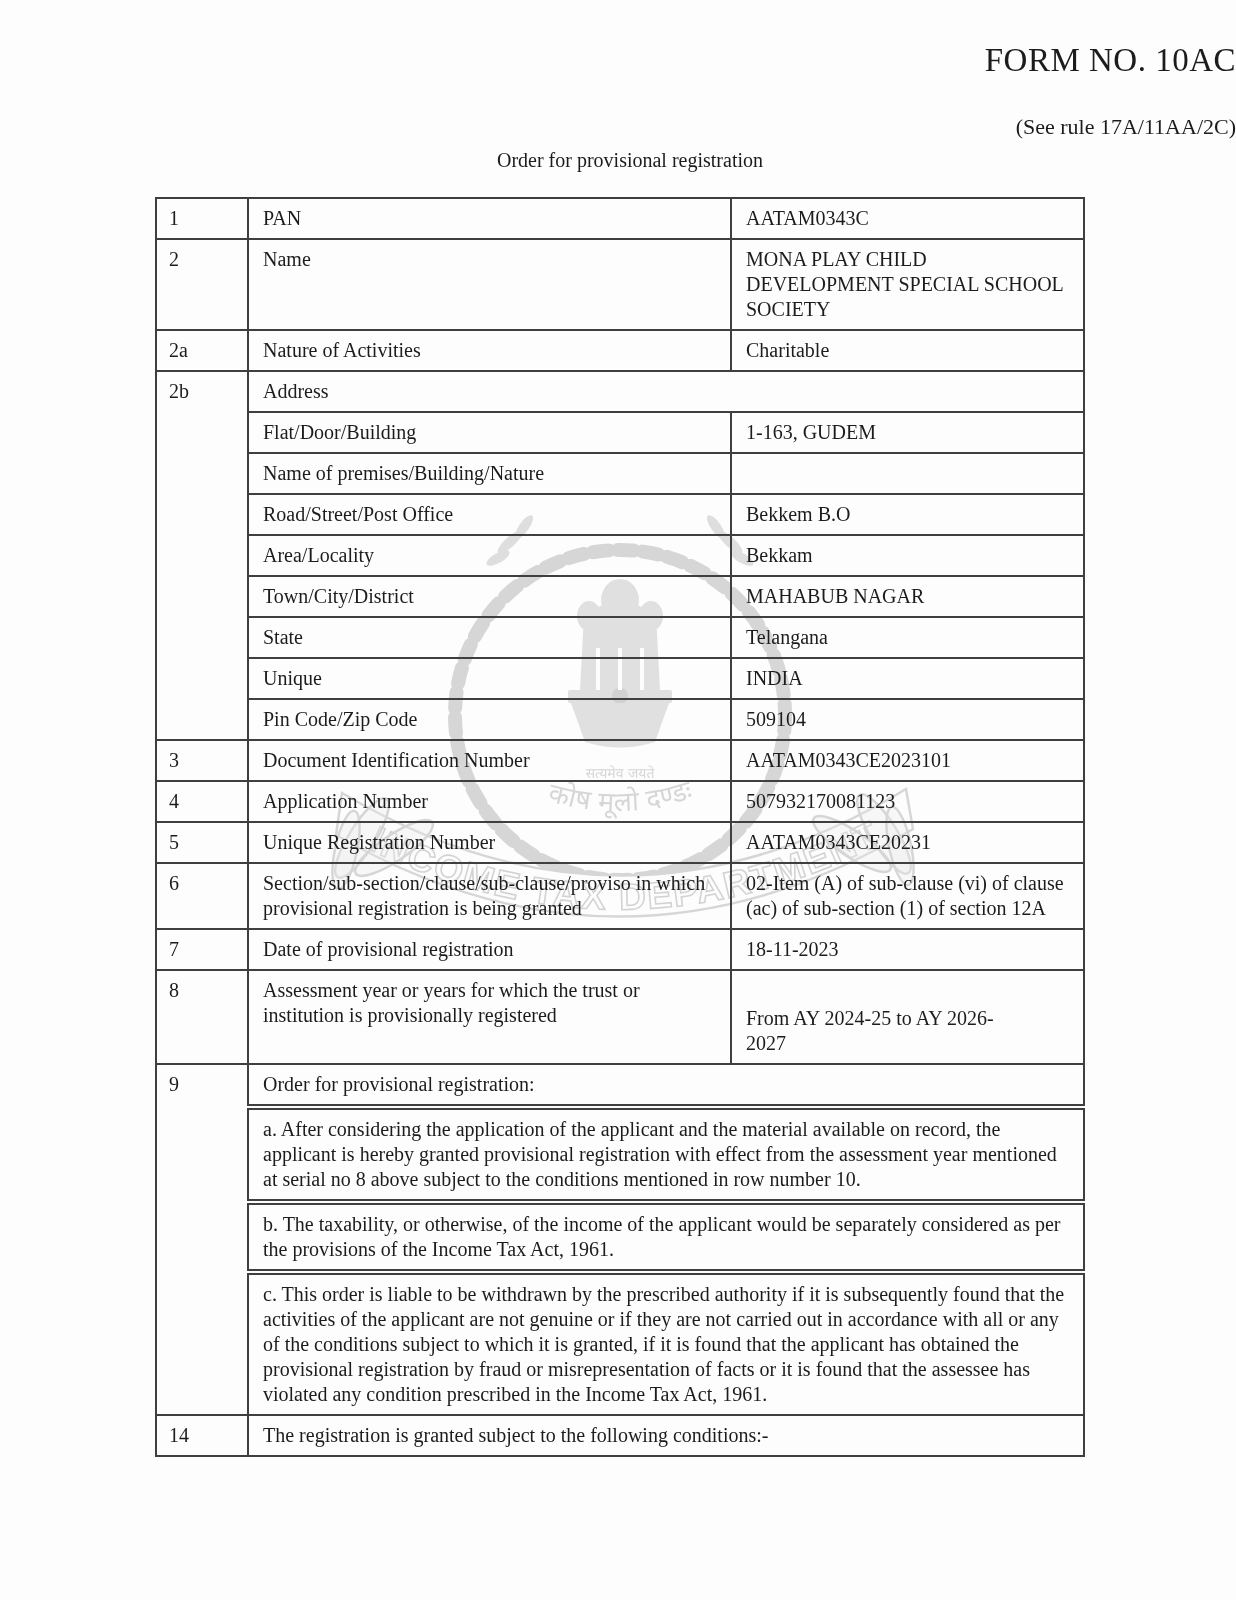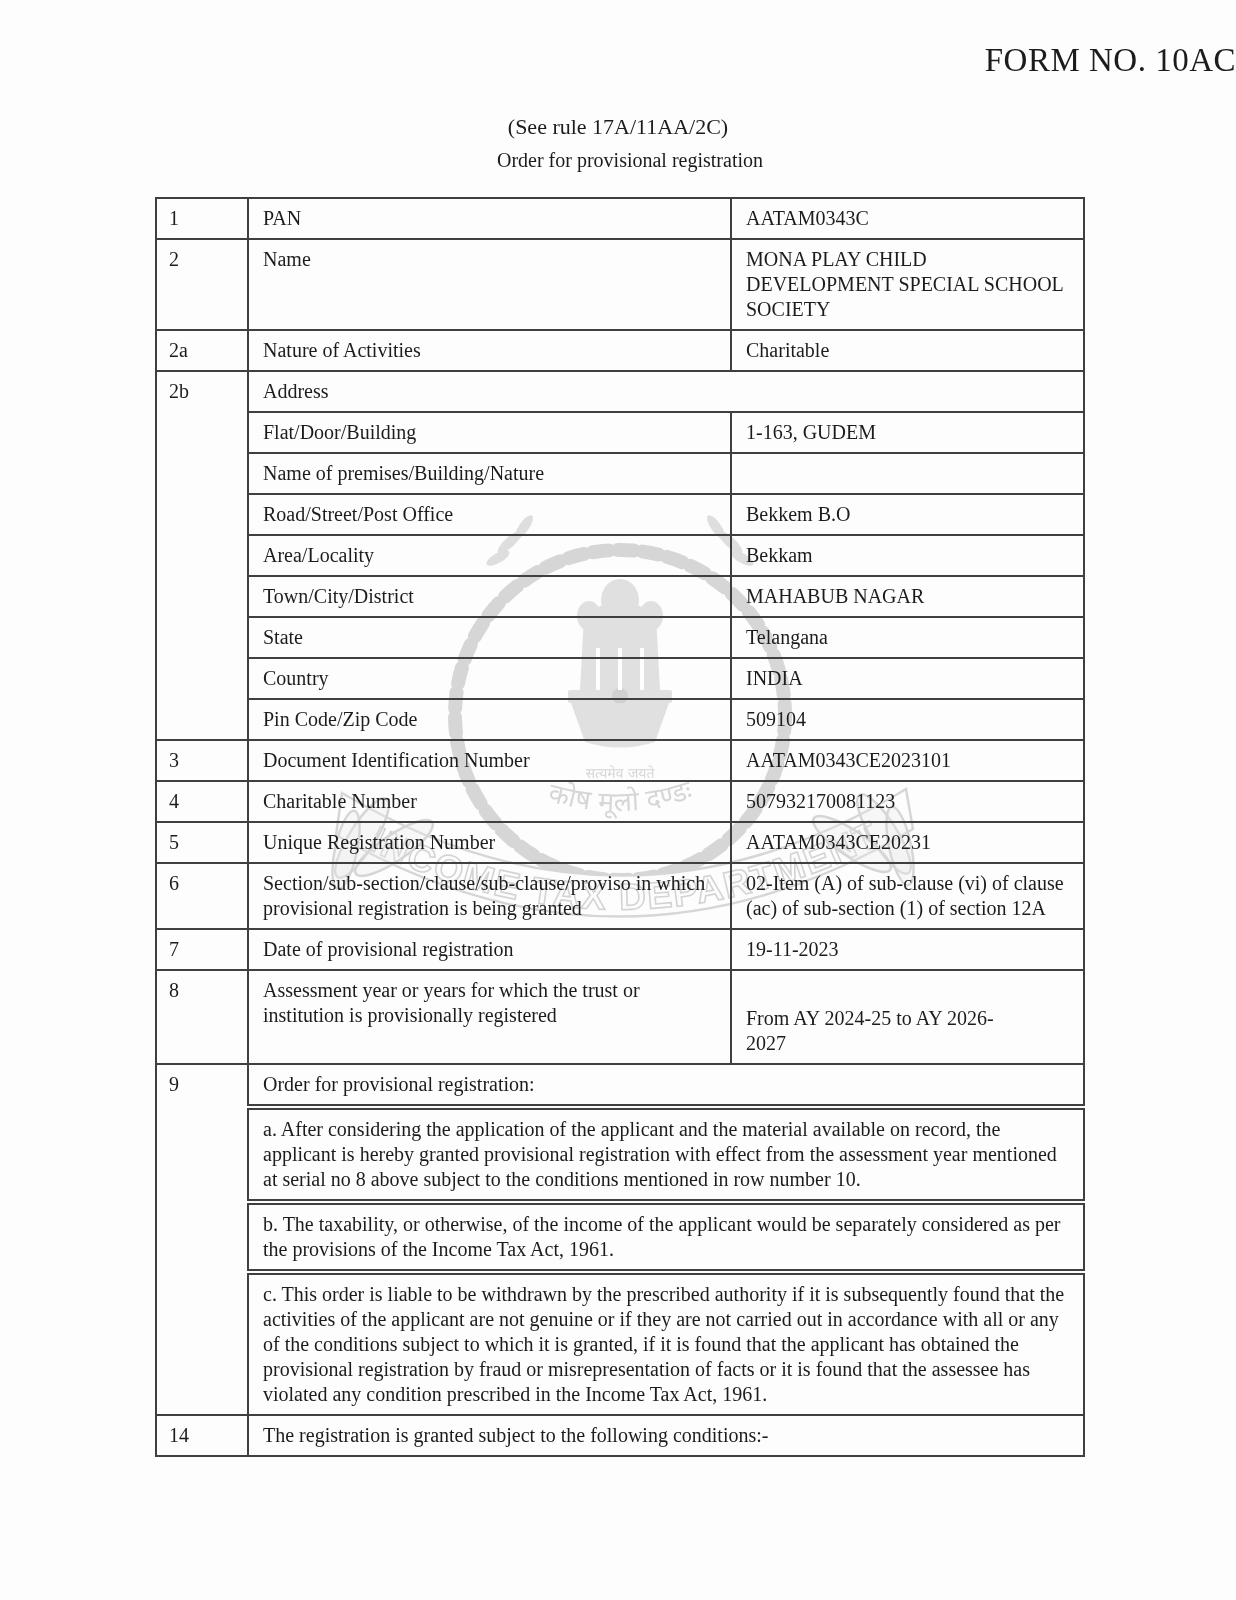--- a/index.html
+++ b/index.html
@@ -16,21 +16,21 @@
     overflow: hidden;
   }
   .title-block { position: absolute; left: 0; top: 0; width: 1236px; z-index: 2; }
   .form-title {
     position: absolute; top: 42px; left: 0; width: 100%;
     text-align: right; font-size: 33px; font-weight: normal;
     letter-spacing: 0.5px; margin: 0;
   }
   .rule-line {
     position: absolute; top: 114px; left: 0; width: 100%;
-    text-align: center; font-size: 22px;
+    text-align: right; font-size: 22px;
   }
   .order-subtitle {
     position: absolute; top: 149px; left: 12px; width: 100%;
     text-align: center; font-size: 20px;
   }
   .watermark {
     position: absolute; left: 262px; top: 448px;
     width: 720px; height: 580px; z-index: 0;
   }
   table.form-table {
@@ -159,51 +159,51 @@
     </tr>
     <tr>
       <td class="c-label">Town/City/District</td>
       <td class="c-value">MAHABUB NAGAR</td>
     </tr>
     <tr>
       <td class="c-label">State</td>
       <td class="c-value">Telangana</td>
     </tr>
     <tr>
-      <td class="c-label">Country</td>
+      <td class="c-label">Unique</td>
       <td class="c-value">INDIA</td>
     </tr>
     <tr>
       <td class="c-label">Pin Code/Zip Code</td>
       <td class="c-value">509104</td>
     </tr>
     <tr>
       <td class="c-sno">3</td>
       <td class="c-label">Document Identification Number</td>
       <td class="c-value">AATAM0343CE2023101</td>
     </tr>
     <tr>
       <td class="c-sno">4</td>
-      <td class="c-label">Charitable Number</td>
+      <td class="c-label">Application Number</td>
       <td class="c-value">507932170081123</td>
     </tr>
     <tr>
       <td class="c-sno">5</td>
       <td class="c-label">Unique Registration Number</td>
       <td class="c-value">AATAM0343CE20231</td>
     </tr>
     <tr>
       <td class="c-sno">6</td>
       <td class="c-label">Section/sub-section/clause/sub-clause/proviso in which provisional registration is being granted</td>
       <td class="c-value">02-Item (A) of sub-clause (vi) of clause (ac) of sub-section (1) of section 12A</td>
     </tr>
     <tr>
       <td class="c-sno">7</td>
       <td class="c-label">Date of provisional registration</td>
-      <td class="c-value">19-11-2023</td>
+      <td class="c-value">18-11-2023</td>
     </tr>
     <tr>
       <td class="c-sno">8</td>
       <td class="c-label">Assessment year or years for which the trust or institution is provisionally registered</td>
       <td class="c-value">
         <span class="narrow-wrap">From AY 2024-25 to AY 2026-2027</span>
       </td>
     </tr>
     <tr>
       <td class="c-sno" rowspan="4">9</td>

